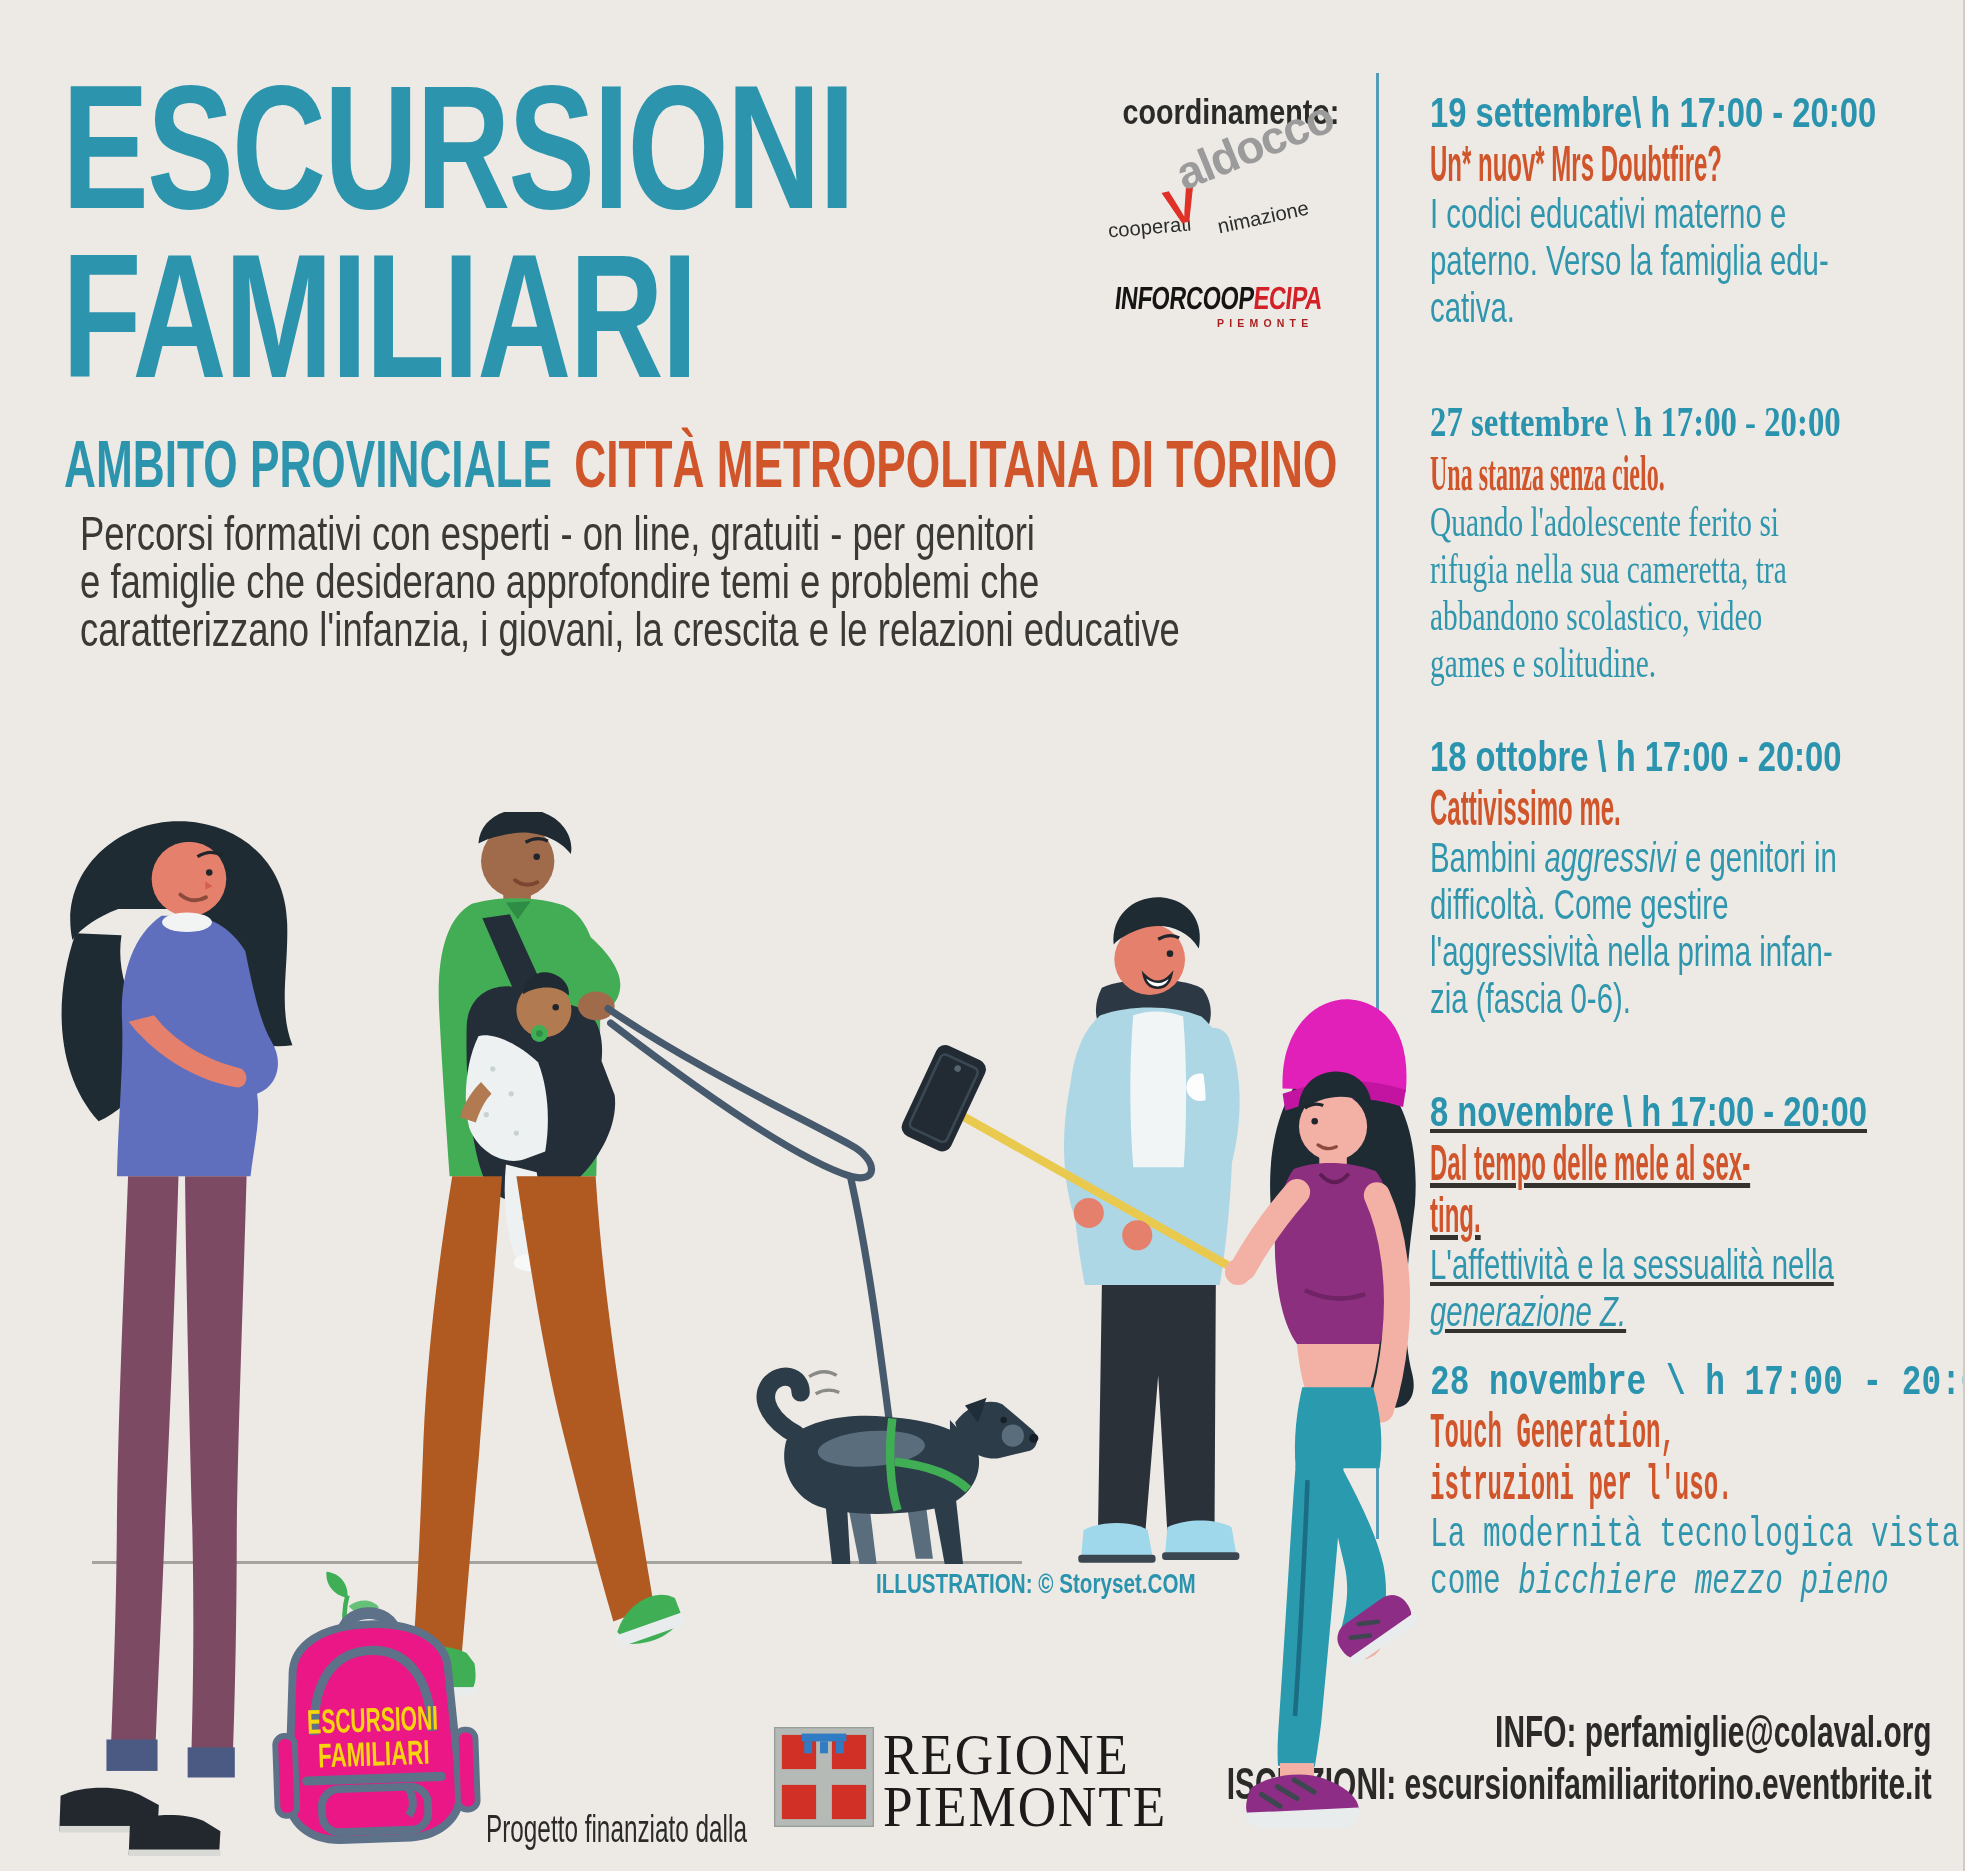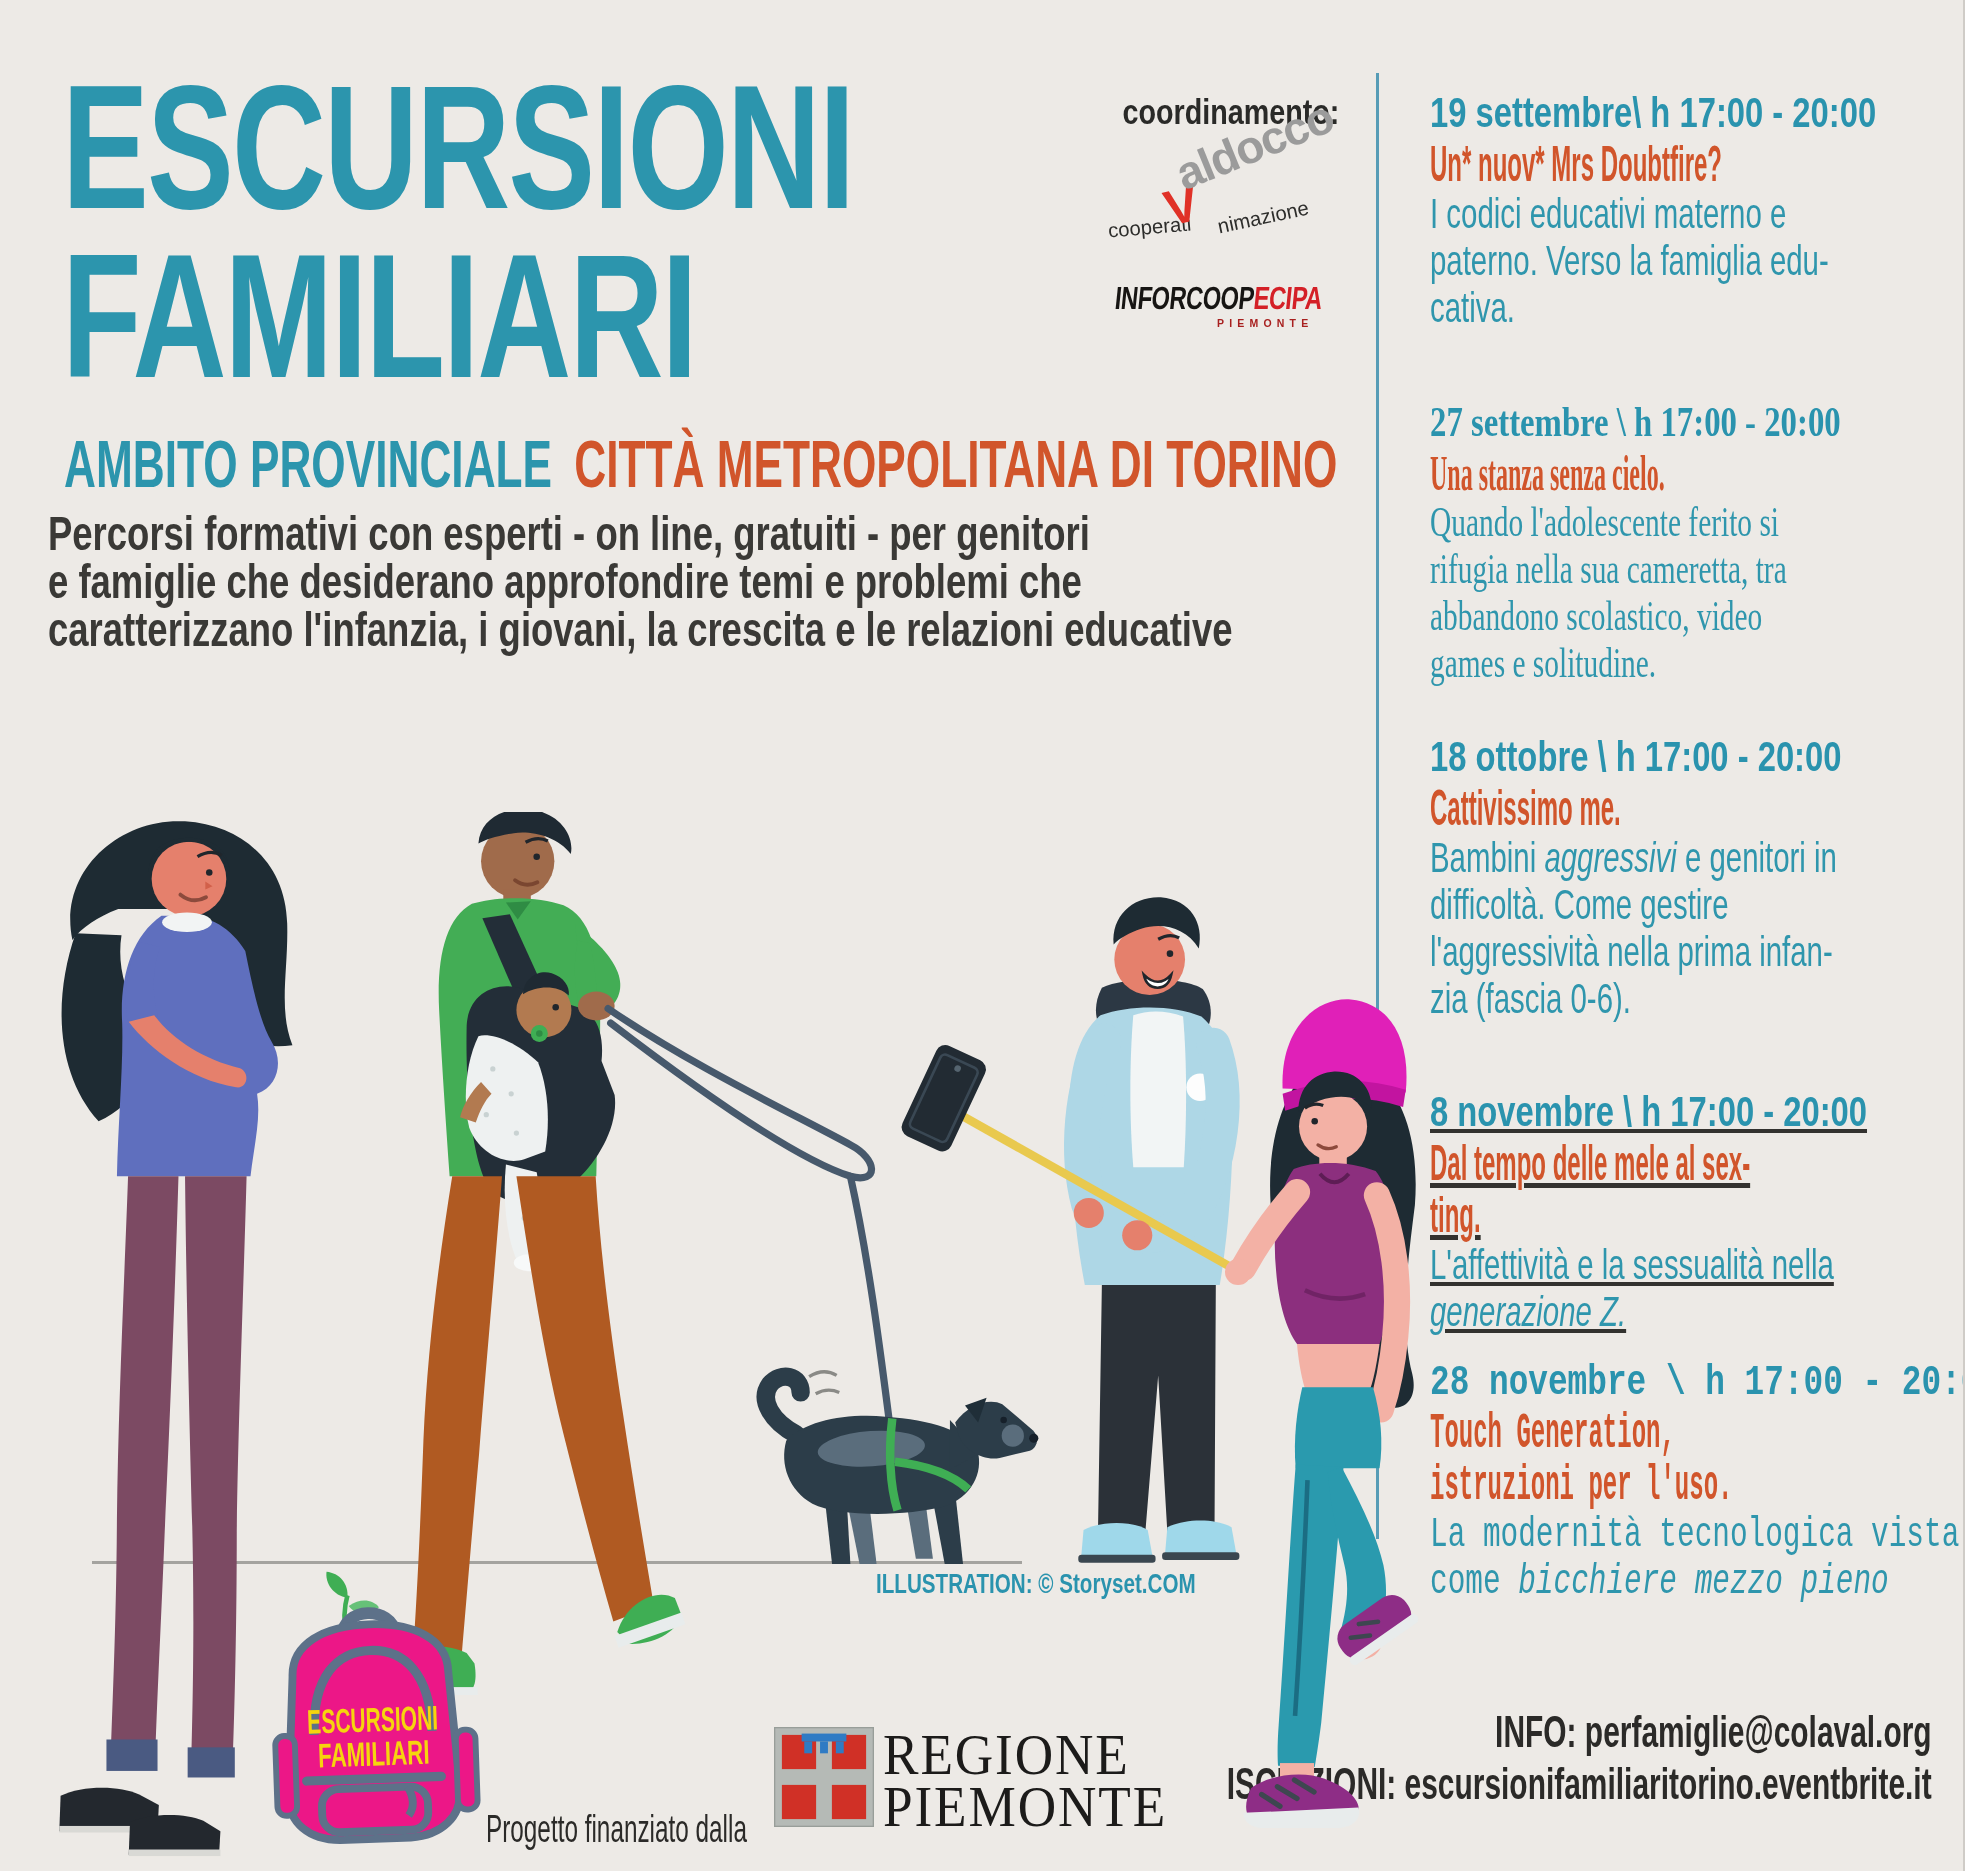--- a/index.html
+++ b/index.html
@@ -7,21 +7,21 @@
           font-family:"Liberation Sans",sans-serif;color:#33322f;}
 
   
   .title{position:absolute;left:62px;top:63px;}
   .title-line{font-size:176px;line-height:169px;font-weight:700;color:#2c95ad;
               letter-spacing:-2.6px;white-space:nowrap;transform:scaleX(.74);transform-origin:0 0;}
   .subtitle{position:absolute;left:64px;top:426px;font-size:66px;font-weight:700;white-space:nowrap;
             transform:scaleX(.67);transform-origin:0 0;}
   .subtitle .p1{color:#2c95ad;}
   .subtitle .p2{color:#d1552b;margin-left:33px;}
-  .description{position:absolute;left:48px;top:510px;font-weight:bold;}
+  .description{position:absolute;left:80px;top:510px;}
   .desc-line{font-size:48px;line-height:48px;color:#3a3936;white-space:nowrap;
              transform:scaleX(.76);transform-origin:0 0;}
 
   
   .coord-label{position:absolute;left:1087px;top:92px;width:288px;text-align:center;
                font-size:35px;font-weight:700;color:#2a2a28;transform:scaleX(.82);}
   .valdocco{position:absolute;left:1107px;top:143px;width:249px;height:138px;}
   .valdocco span{position:absolute;display:inline-block;white-space:nowrap;}
   .vd-coop{left:1.3px;top:73px;font-size:20.3px;color:#2d2d2b;transform:rotate(-5deg);}
   .vd-v{left:58px;top:34px;font-size:50px;font-weight:700;color:#e03127;transform:rotate(-14deg);}

